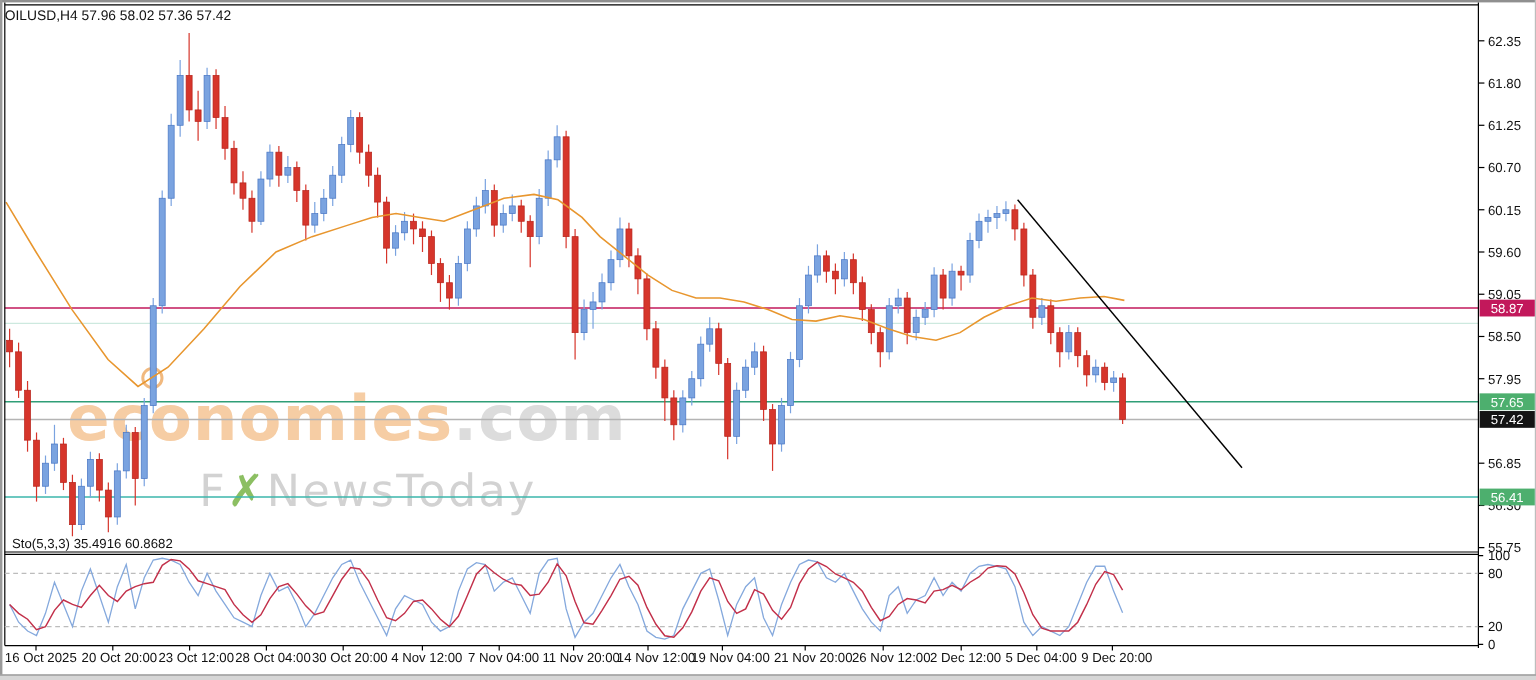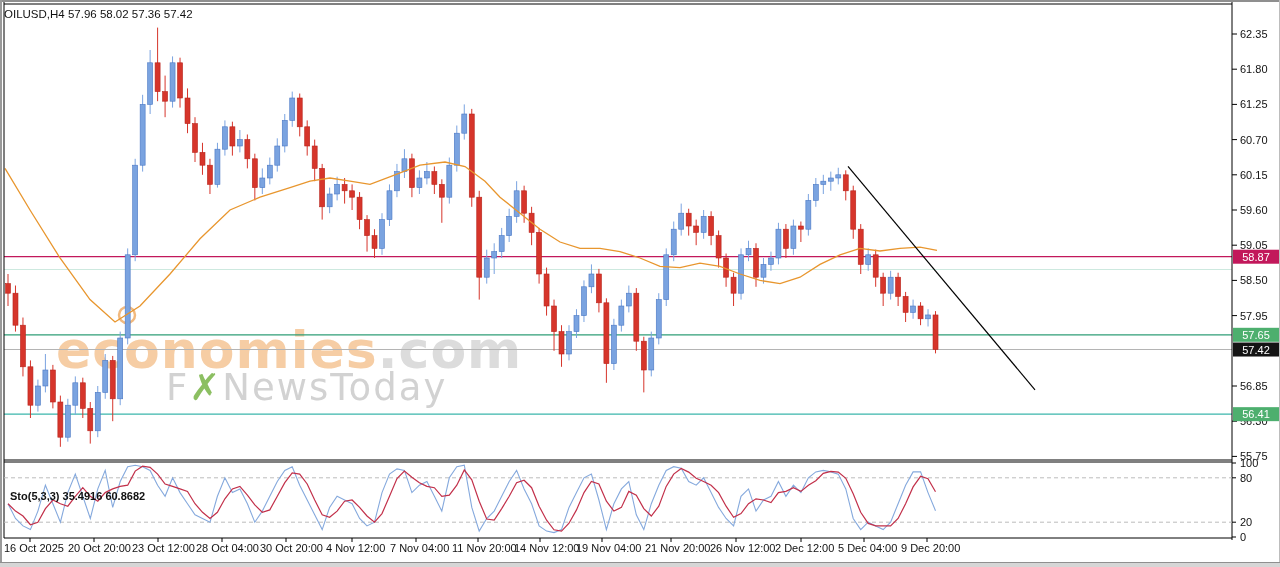--- a/index.html
+++ b/index.html
@@ -3,26 +3,26 @@
 <meta charset="utf-8">
 <style>
   html,body{margin:0;padding:0;background:#e8e8e8;}
   .window{position:relative;width:1280px;height:567px;background:#ffffff;overflow:hidden;
           font-family:"Liberation Sans",sans-serif;}
   .edge-top{position:absolute;left:0;top:0;width:1280px;height:2px;background:#8f8f8f;}
   .edge-bottom{position:absolute;left:0;top:562px;width:1280px;height:5px;background:#d6d6d6;border-top:1px solid #8f8f8f;}
   .edge-left{position:absolute;left:0;top:0;width:2px;height:567px;background:#9a9a9a;}
   .edge-right{position:absolute;right:0;top:0;width:1px;height:567px;background:#bdbdbd;}
   .chart-title{position:absolute;left:4px;top:8px;font-size:11.5px;color:#111;z-index:5;}
-  .sto-label{position:absolute;left:10px;top:490px;font-size:11px;color:#111;z-index:5;font-weight:bold;}
+  .sto-label{position:absolute;left:10px;top:448px;font-size:11px;color:#111;z-index:5;}
   .watermark{position:absolute;z-index:1;pointer-events:none;white-space:nowrap;}
   .wm-line1{left:56px;top:320px;font-size:52px;font-weight:bold;font-family:"DejaVu Sans",sans-serif;letter-spacing:1px;}
   .wm-brand{color:#f6cda4;}
   .wm-domain{color:#dcdcdc;}
-  .wm-line2{left:166px;top:366px;font-size:37px;color:#d2d2d2;font-family:"DejaVu Sans",sans-serif;letter-spacing:2px;}
+  .wm-line2{left:166px;top:388px;font-size:37px;color:#d2d2d2;font-family:"DejaVu Sans",sans-serif;letter-spacing:2px;}
   .wm-x{color:#8cbf62;}
   svg#chart{position:absolute;left:0;top:0;z-index:2;}
   svg text{font-family:"Liberation Sans",sans-serif;}
 </style>
 </head>
 <body>
 
 <div class="window">
   <div class="edge-top"></div>
   <div class="edge-left"></div>

